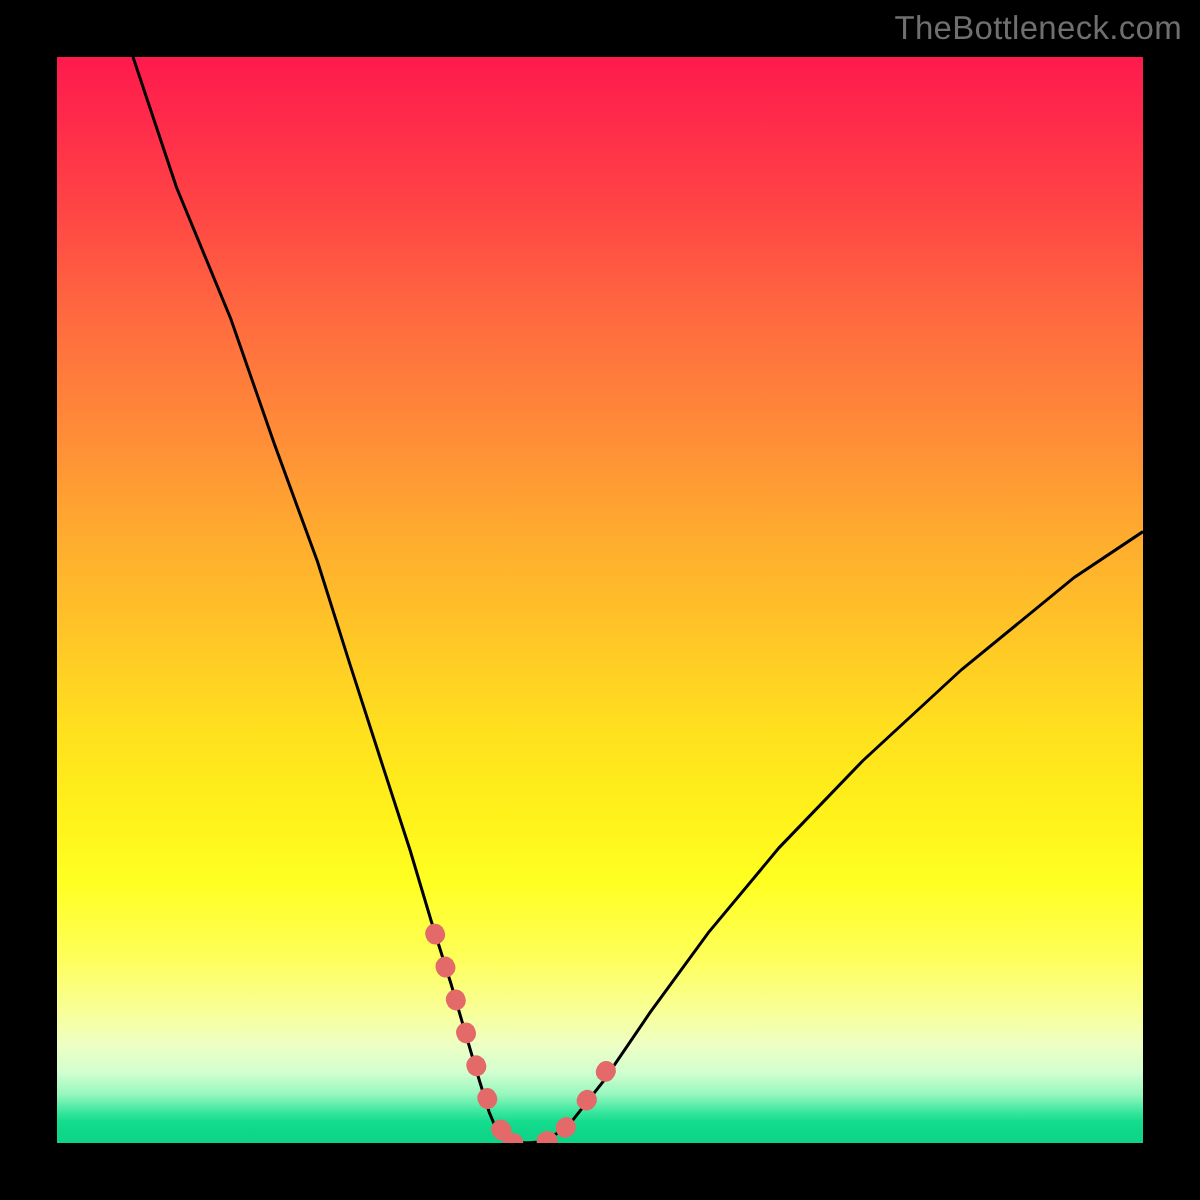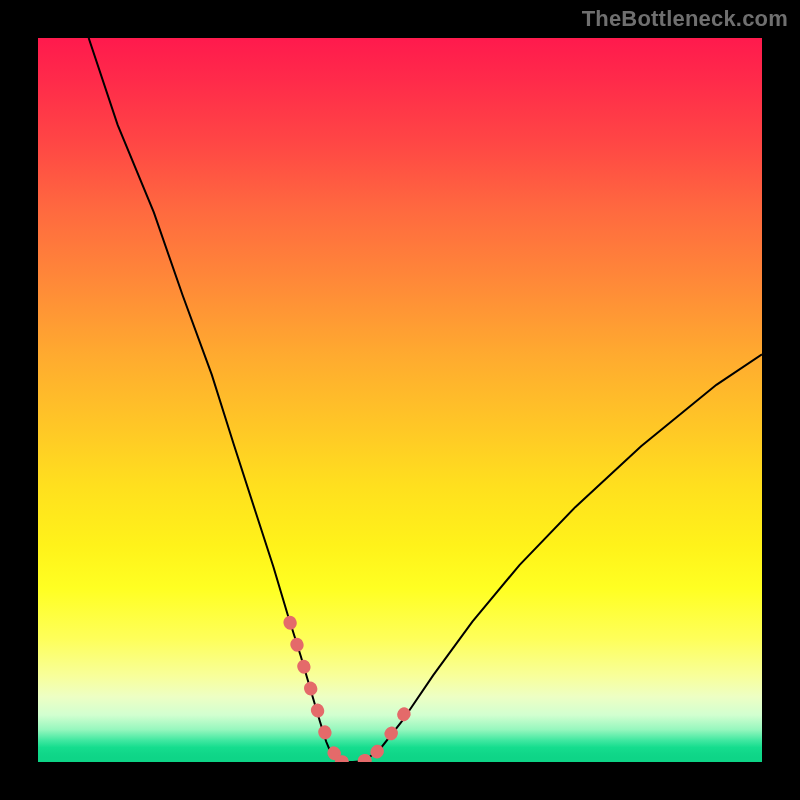--- a/index.html
+++ b/index.html
@@ -58,21 +58,21 @@
     inset: 0;
     width: 724px;
     height: 724px;
   }
   .watermark {
     position: absolute;
     top: 6px;
     right: 12px;
     color: #6f6f6f;
     font-size: 22px;
-    font-weight: 700;
+    font-weight: 400;
     letter-spacing: 0.2px;
     user-select: none;
   }
 </style>
 </head>
 <body>
 
 <div class="frame">
   <div class="watermark">TheBottleneck.com</div>
   <div class="plot-area">

